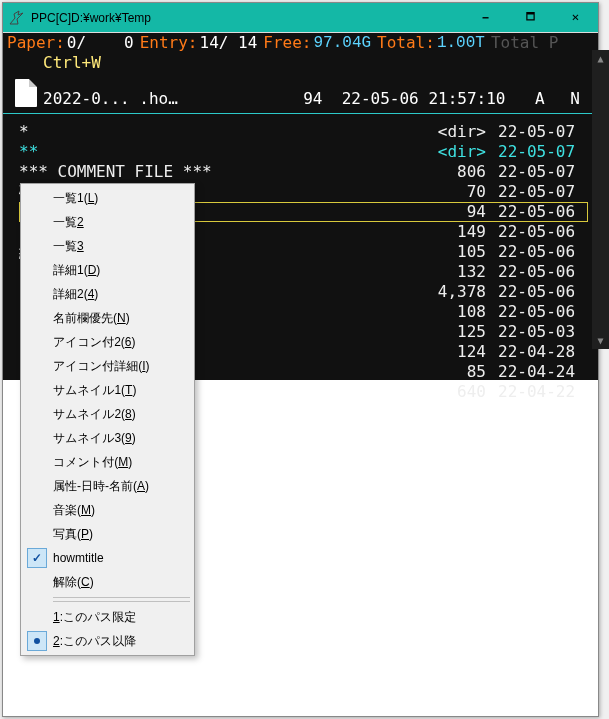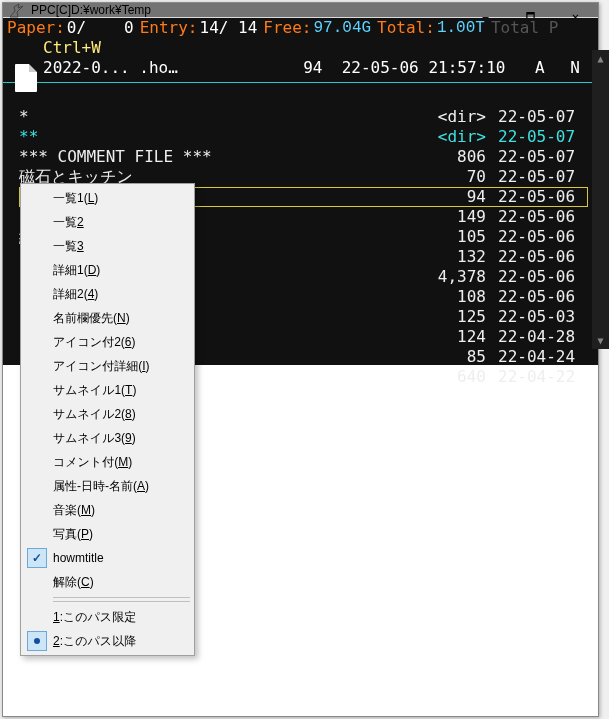--- a/index.html
+++ b/index.html
@@ -15,23 +15,24 @@
     width: 597px;
     height: 715px;
     background: #fff;
     border: 1px solid #888;
     box-shadow: 1px 1px 4px rgba(0,0,0,0.3);
     margin: 2px;
     display: flex;
     flex-direction: column;
   }
   .titlebar {
-    height: 15px;
-    background: #737373;
-    display: flex;
+    height: 30px;
+    background: #14b8a6;
+    display: flex;
+    align-items: center;
     padding-left: 6px;
     border-bottom: 1px solid #ddd;
   }
   .titlebar .icon {
     width: 16px; height: 16px;
     margin-right: 6px;
   }
   .titlebar .title {
     flex: 1;
     font-family: "Segoe UI", sans-serif;
@@ -72,20 +73,21 @@
     padding: 0 4px 0 40px;
     color: #ffe97a;
     height: 20px;
   }
   .info-line {
     display: flex;
     padding: 0 10px 0 40px;
     color: #fff;
     height: 20px;
     white-space: nowrap;
+    margin-top: 16px;
   }
   .info-line .fileico {
     position: absolute;
     left: 12px; top: 46px;
     width: 22px; height: 28px;
     background: #fff;
     border-radius: 1px;
   }
   .info-line .fileico::after{
     content:"";

